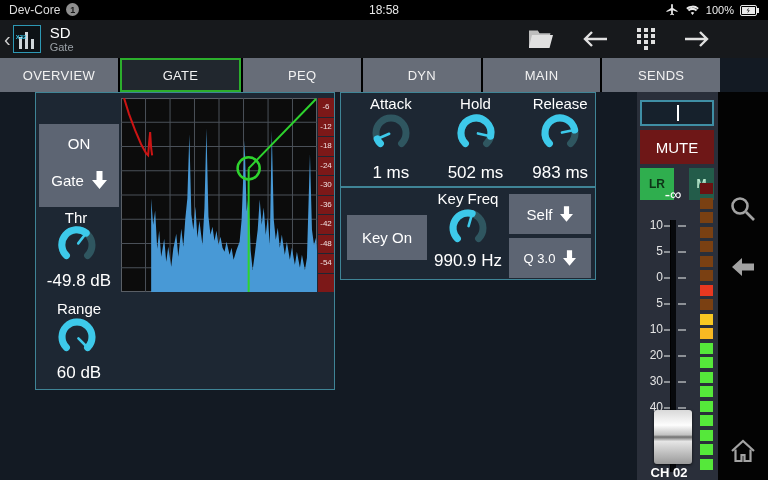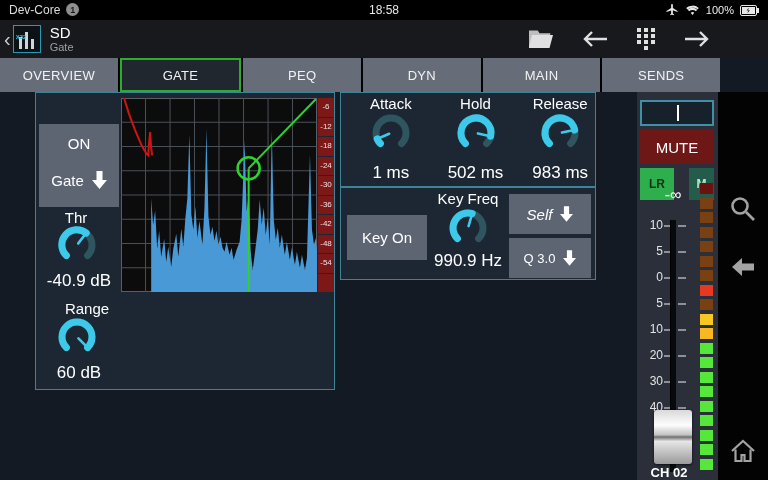--- a/index.html
+++ b/index.html
@@ -176,22 +176,22 @@
         <svg width="15" height="18" viewBox="0 0 15 18" fill="#fff">
             <path d="M4.5 0h6v9h4.5L7.5 18 0 9h4.5z"></path>
           </svg>
       </div>
       <div class="knob-label" style="left:2px;width:76px;top:116px;">Thr</div>
       <div class="knob" style="left:17px;top:131px;"><svg width="48" height="44" viewBox="0 0 48 44">
             <path d="M13.4 31.6 A15 15 0 1 1 34.6 31.6" stroke="#2f5660" stroke-width="7" fill="none" stroke-linecap="round"></path>
             <path d="M13.4 31.6 A15 15 0 0 1 33.2 9.1" stroke="#3dc9ea" stroke-width="7" fill="none" stroke-linecap="round"></path>
             <line x1="25.22581410730595" y1="19.41968997524862" x2="34.419419912100594" y2="7.56736478961326" stroke="#3dc9ea" stroke-width="2.6" stroke-linecap="round"></line>
           </svg></div>
-      <div class="knob-value" style="left:-8px;width:102px;top:178px;">-40.9 dB</div>
-      <div class="knob-label" style="left:8px;width:86px;top:207px;">Range</div>
+      <div class="knob-value" style="left:-8px;width:102px;top:178px;">-49.8 dB</div>
+      <div class="knob-label" style="left:0;width:86px;top:207px;">Range</div>
       <div class="knob" style="left:17px;top:223px;"><svg width="48" height="44" viewBox="0 0 48 44">
             <path d="M13.4 31.6 A15 15 0 1 1 34.6 31.6" stroke="#2f5660" stroke-width="7" fill="none" stroke-linecap="round"></path>
             <path d="M13.4 31.6 A15 15 0 1 1 34.6 31.6" stroke="#3dc9ea" stroke-width="7" fill="none" stroke-linecap="round"></path>
             <line x1="25.414213562373096" y1="22.414213562373092" x2="36.02081528017132" y2="33.02081528017129" stroke="#3dc9ea" stroke-width="2.6" stroke-linecap="round"></line>
           </svg></div>
       <div class="knob-value" style="left:-8px;width:102px;top:270px;">60 dB</div>
 
       <div id="graph-wrap">
         <svg id="graph-svg" width="196" height="194" viewBox="0 0 195 193">
             <rect x="0.5" y="0.5" width="194" height="192" fill="#0c0c0c" stroke="#5a5f66"></rect>
@@ -262,21 +262,21 @@
 
     <div class="panel" id="key-panel">
       <div class="gbtn" style="left:6px;top:27px;width:80px;height:45px;">Key On</div>
       <div class="knob-label" style="left:77px;width:100px;top:2px;">Key Freq</div>
       <div class="knob" style="left:103px;top:19px;"><svg width="48" height="44" viewBox="0 0 48 44">
             <path d="M13.4 31.6 A15 15 0 1 1 34.6 31.6" stroke="#2f5660" stroke-width="7" fill="none" stroke-linecap="round"></path>
             <path d="M13.4 31.6 A15 15 0 0 1 28.2 6.6" stroke="#3dc9ea" stroke-width="7" fill="none" stroke-linecap="round"></path>
             <line x1="24.557982212078457" y1="19.079412628646114" x2="28.7428488026669" y2="4.675007343491966" stroke="#3dc9ea" stroke-width="2.6" stroke-linecap="round"></line>
           </svg></div>
       <div class="knob-value" style="left:77px;width:100px;top:63px;">990.9 Hz</div>
-      <div class="dropdown" style="left:168px;top:6px;width:82px;height:40px;font-style:italic;">
+      <div class="dropdown" style="left:168px;top:6px;width:82px;height:40px;">
         <span>Self</span>
         <svg width="13" height="16" viewBox="0 0 15 18" fill="#fff">
             <path d="M4.5 0h6v9h4.5L7.5 18 0 9h4.5z"></path>
           </svg>
       </div>
       <div class="dropdown" style="left:168px;top:50px;width:82px;height:40px;font-size:13px;">
         <span>Q 3.0</span>
         <svg width="13" height="16" viewBox="0 0 15 18" fill="#fff">
             <path d="M4.5 0h6v9h4.5L7.5 18 0 9h4.5z"></path>
           </svg>

